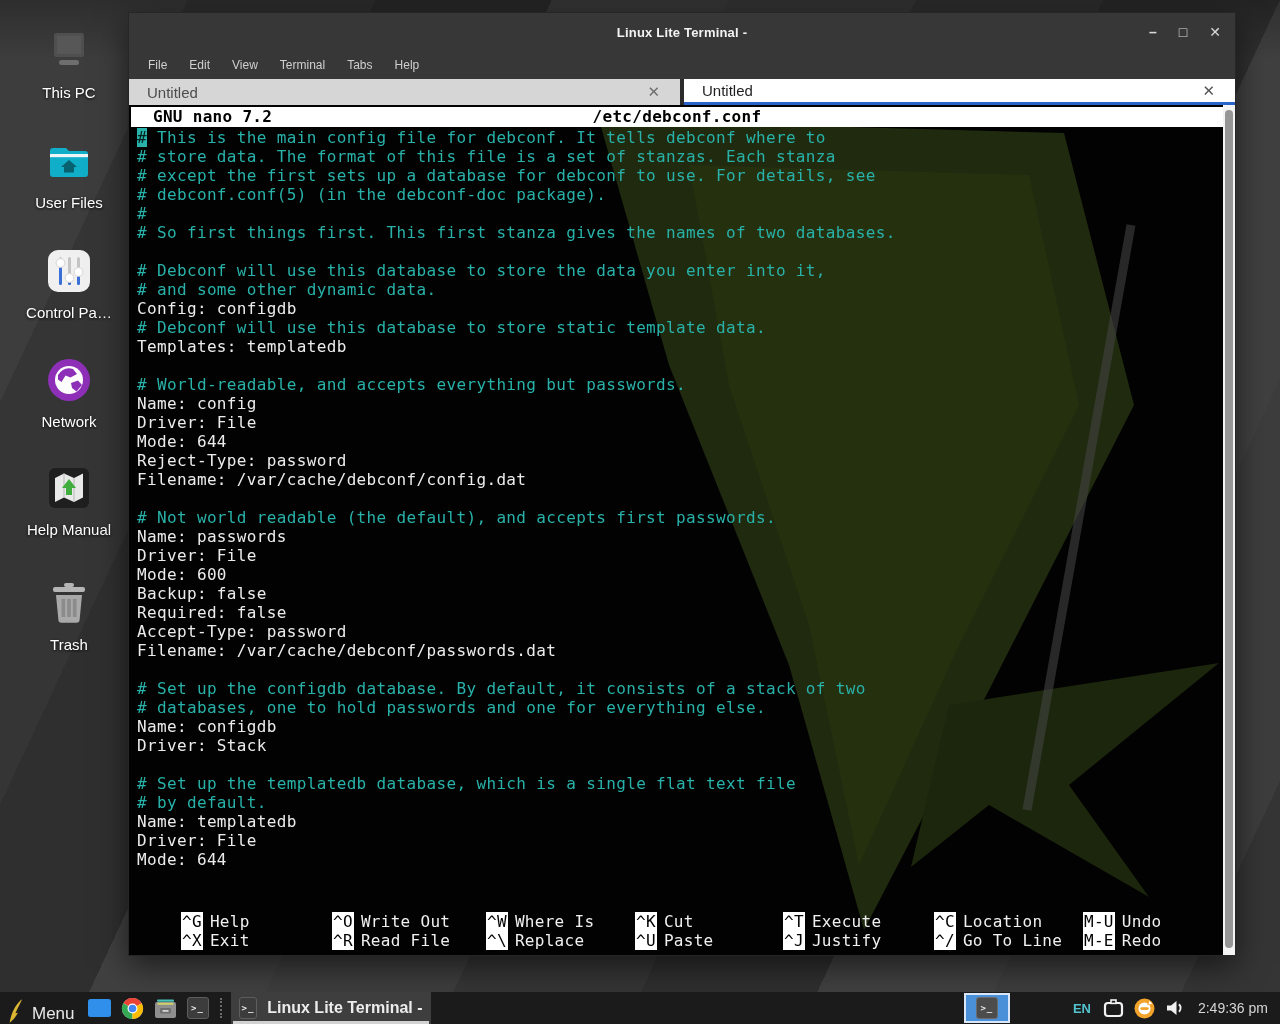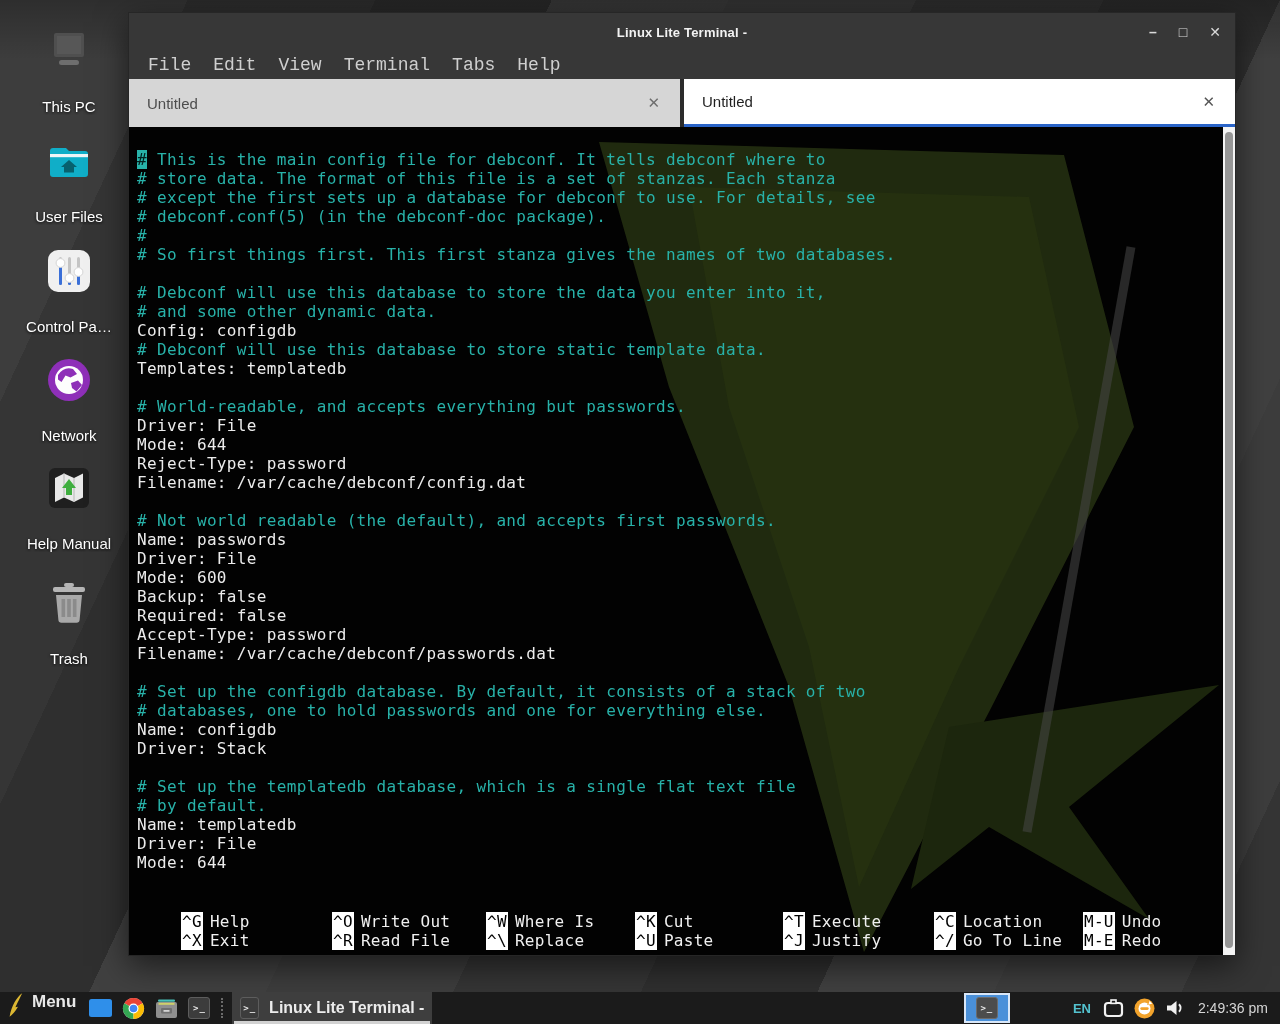--- a/index.html
+++ b/index.html
@@ -9,37 +9,37 @@
   
   #desktop { position:absolute; inset:0;
     background:
       linear-gradient(180deg, rgba(0,0,0,.25) 0, rgba(0,0,0,0) 60px),
       repeating-linear-gradient(115deg, #3d3d3d 0 170px, #353535 170px 340px, #2f2f2f 340px 500px, #404040 500px 660px);
   }
 
   
   .desk-icon { position:absolute; left:10px; width:118px; text-align:center; cursor:default; }
   .desk-icon .art { height:50px; display:flex; align-items:center; justify-content:center; }
-  .desk-icon .lbl { margin-top:22px; color:#fff; font-size:15px; text-shadow:0 1px 3px rgba(0,0,0,.9);
+  .desk-icon .lbl { margin-top:8px; color:#fff; font-size:15px; text-shadow:0 1px 3px rgba(0,0,0,.9);
                     white-space:nowrap; overflow:hidden; }
 
   
   #window { position:absolute; left:128px; top:12px; width:1108px; height:944px;
             background:#373737; box-shadow:0 10px 30px rgba(0,0,0,.55); border:1px solid #262626;
             display:flex; flex-direction:column; }
   #titlebar { height:38px; position:relative; display:flex; align-items:center; justify-content:center; }
   #titlebar .title { color:#f2f2f2; font-size:13px; font-weight:bold; letter-spacing:.2px; }
   #win-controls { position:absolute; right:14px; top:0; height:100%; display:flex; align-items:center; gap:22px; }
   #win-controls span { color:#d9d9d9; font-size:14px; line-height:1; cursor:default; }
   #btn-min { letter-spacing:0; font-weight:bold; }
 
   #menubar { height:28px; display:flex; align-items:center; padding-left:8px; }
-  #menubar .mitem { color:#cfcfcf; font-size:18px; padding:3px 11px;font-family:Liberation Mono, monospace; }
-
-  #tabbar { height:48px; background:#2b2b2b; display:flex; }
+  #menubar .mitem { color:#cfcfcf; font-size:12px; padding:3px 11px; }
+
+  #tabbar { height:26px; background:#2b2b2b; display:flex; }
   .tab { flex:1; display:flex; align-items:center; position:relative; padding:0 18px; }
   .tab .tlabel { font-size:15px; }
   .tab .tclose { position:absolute; right:20px; font-size:15px; }
   .tab.inactive { background:#d6d6d6; margin-right:4px; }
   .tab.inactive .tlabel { color:#4d4d4d; }
   .tab.inactive .tclose { color:#6e6e6e; }
   .tab.active { background:#ffffff; border-bottom:3px solid #2a64c8; padding-left:18px; }
   .tab.active .tlabel { color:#1f1f1f; }
   .tab.active .tclose { color:#555; }
 
@@ -64,21 +64,21 @@
   .scell { white-space:pre; }
   .skey { background:#ffffff; color:#000; padding:0 1px; }
   .slabel { color:#f0f0f0; margin-left:7px; }
 
   #term-scrollbar { position:absolute; right:0; top:0; bottom:0; width:12px; background:#f4f4f4; z-index:3; }
   #term-thumb { position:absolute; left:2px; right:2px; top:5px; bottom:7px; background:#969696; border-radius:5px; }
 
   
   #taskbar { position:absolute; left:0; bottom:0; width:1280px; height:32px; background:#1b1b1b;
              display:flex; align-items:center; z-index:10; }
-  #menu-btn { display:flex; align-items:flex-start; gap:8px; padding:0 8px 0 6px; height:100%;font-weight:bold; }
+  #menu-btn { display:flex; align-items:flex-end; gap:8px; padding:0 8px 0 6px; height:100%; }
   #menu-label { color:#e8e8e8; font-size:17px; }
   .tb-ico { margin:0 5px; display:flex; align-items:center; justify-content:center; }
   .term-ico { width:22px; height:22px; background:#3c3c3c; border:1px solid #5d5d5d; border-radius:3px;
               color:#eaeaea; font:bold 9px "DejaVu Sans Mono", monospace; display:flex;
               align-items:center; justify-content:center; letter-spacing:1px; }
   #tb-sep { width:7px; height:20px; margin:0 4px 0 6px; border-left:2px dotted #6b6b6b; }
   #task-btn { height:100%; width:200px; background:#3e3e3e; display:flex; align-items:center;
               gap:10px; padding:0 8px; position:relative; }
   #task-btn::after { content:""; position:absolute; left:2px; right:2px; bottom:0; height:3px; background:#d2d2d2; }
   #task-title { color:#ececec; font-size:16px; font-weight:bold; white-space:nowrap; }
@@ -201,36 +201,41 @@
     </div>
 
   <div id="terminal">
     <svg id="feather" width="1096" height="838" viewBox="0 0 1096 838">
       <polygon points="470,15 935,28 1005,300 860,585 735,825 660,560 540,260" fill="#202a0f"></polygon>
       <polygon points="560,60 900,70 950,300 830,540 730,760 680,520 600,280" fill="#273310" opacity="0.75"></polygon>
       <polygon points="820,600 1090,558 940,680 1020,792 860,700 782,762" fill="#1c260d"></polygon>
       <line x1="1002" y1="120" x2="898" y2="705" stroke="#474747" stroke-width="9" opacity="0.55"></line>
     </svg>
 
+    <div id="nano-header">
+      <span id="nano-version">GNU nano 7.2</span>
+      <span id="nano-filename">/etc/debconf.conf</span>
+    </div>
 
     <div id="term-lines">
         <div class="tline c"><span class="cursor">#</span> This is the main config file for debconf. It tells debconf where to</div>
         <div class="tline c"># store data. The format of this file is a set of stanzas. Each stanza</div>
         <div class="tline c"># except the first sets up a database for debconf to use. For details, see</div>
         <div class="tline c"># debconf.conf(5) (in the debconf-doc package).</div>
         <div class="tline c">#</div>
         <div class="tline c"># So first things first. This first stanza gives the names of two databases.</div>
         <div class="tline w">&nbsp;</div>
         <div class="tline c"># Debconf will use this database to store the data you enter into it,</div>
         <div class="tline c"># and some other dynamic data.</div>
         <div class="tline w">Config: configdb</div>
         <div class="tline c"># Debconf will use this database to store static template data.</div>
         <div class="tline w">Templates: templatedb</div>
         <div class="tline w">&nbsp;</div>
         <div class="tline c"># World-readable, and accepts everything but passwords.</div>
+        <div class="tline w">Name: config</div>
         <div class="tline w">Driver: File</div>
         <div class="tline w">Mode: 644</div>
         <div class="tline w">Reject-Type: password</div>
         <div class="tline w">Filename: /var/cache/debconf/config.dat</div>
         <div class="tline w">&nbsp;</div>
         <div class="tline c"># Not world readable (the default), and accepts first passwords.</div>
         <div class="tline w">Name: passwords</div>
         <div class="tline w">Driver: File</div>
         <div class="tline w">Mode: 600</div>
         <div class="tline w">Backup: false</div>

